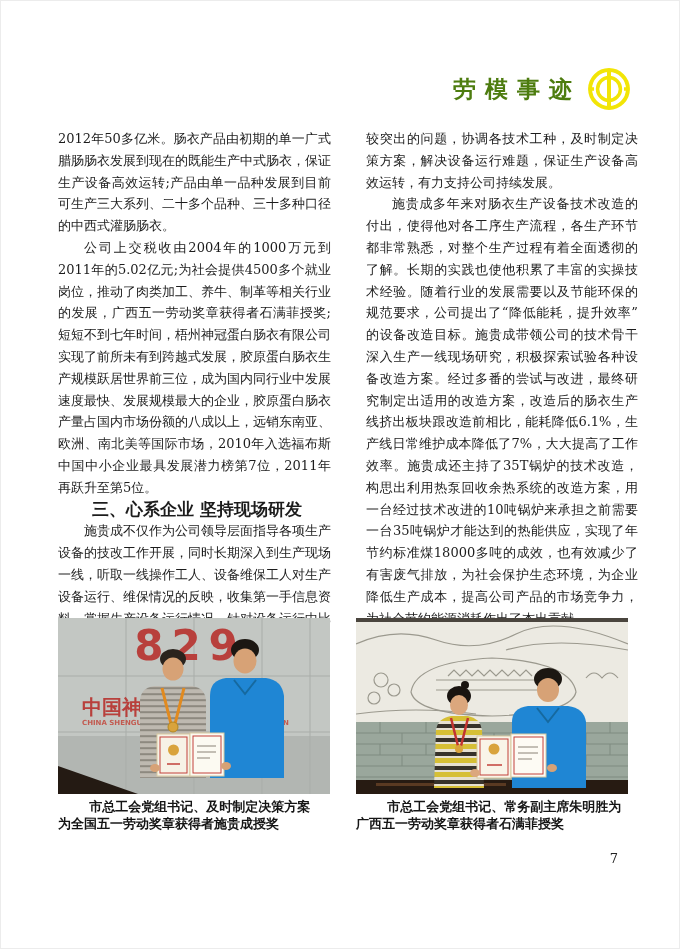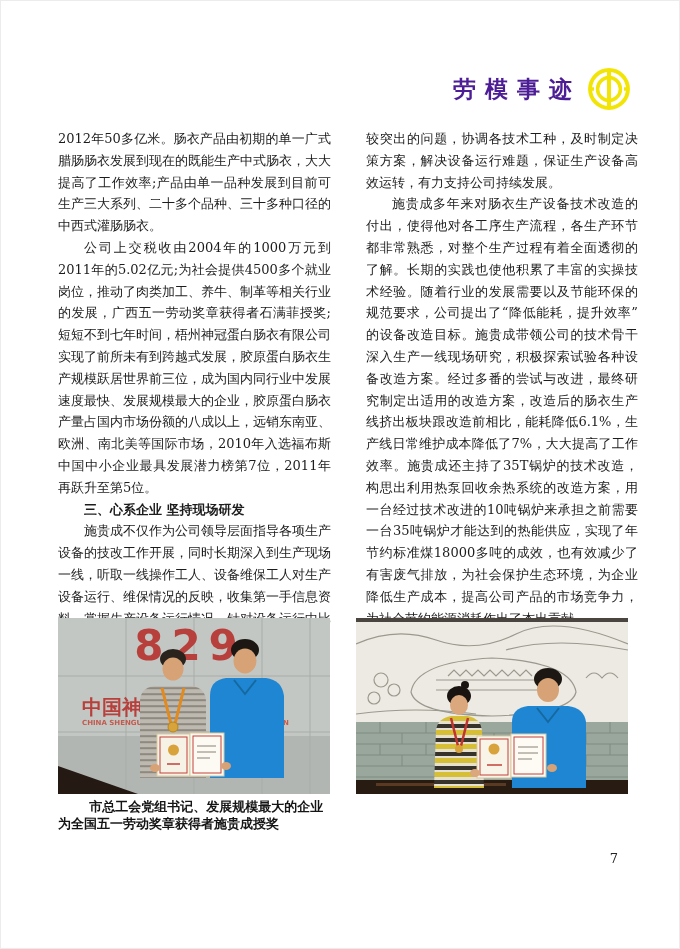--- a/index.html
+++ b/index.html
@@ -4,31 +4,31 @@
 <style>
   html,body{margin:0;padding:0;background:#ffffff;}
   .page{
     position:relative;width:680px;height:949px;background:#ffffff;
     font-family:"DejaVu Serif","Liberation Serif",serif;color:#1c1c1c;
     overflow:hidden;border:1px solid #ececec;box-sizing:border-box;
   }
   
   .header{position:absolute;top:64px;left:0;right:48px;height:48px;
     display:flex;justify-content:flex-end;align-items:center;gap:6px;}
-  .header-title{font-size:23px;font-weight:bold;letter-spacing:9px;color:#4c1d95;
+  .header-title{font-size:23px;font-weight:bold;letter-spacing:9px;color:#4d7c0f;
     font-family:Liberation Sans, sans-serif;text-align:right;}
   .union-logo{width:44px;height:44px;display:block;}
   
   .col{position:absolute;top:127px;width:273px;font-size:13px;line-height:21.8px;
     text-align:justify;text-justify:inter-ideograph;}
   .col-left{left:57px;}
   .col-right{left:365px;width:272px;}
   .col p{margin:0;}
   .col p.indent{text-indent:2em;}
-  .col h3{margin:0;font-size:13px;line-height:21.8px;font-weight:bold;text-indent:2em;}
+  .col h3{margin:0;font-size:17px;line-height:21.8px;font-weight:bold;text-indent:2em;}
   
   .photo{position:absolute;top:617px;width:272px;height:176px;display:block;}
   .photo-left{left:57px;}
   .photo-right{left:355px;}
   .caption{position:absolute;top:797px;width:273px;margin:0;font-size:13px;
     line-height:17px;font-weight:bold;text-indent:2.4em;color:#151515;}
   .caption-left{left:57px;}
   .caption-right{left:355px;}
   .page-number{position:absolute;left:598px;top:850px;width:30px;text-align:center;
     font-size:13px;color:#222;}
@@ -45,21 +45,21 @@
         <circle cx="50" cy="50" r="43" stroke-width="9"></circle>
         <circle cx="50" cy="50" r="26" stroke-width="8"></circle>
         <line x1="50" y1="8" x2="50" y2="92" stroke-width="9"></line>
         <line x1="4" y1="50" x2="16" y2="50" stroke-width="8"></line>
         <line x1="84" y1="50" x2="96" y2="50" stroke-width="8"></line>
       </g>
     </svg>
   </div>
 
   <div class="col col-left">
-    <p>2012年50多亿米。肠衣产品由初期的单一广式腊肠肠衣发展到现在的既能生产中式肠衣，大大提高了工作效率;产品由单一品种发展到目前可生产三大系列、二十多个品种、三十多种口径的中西式灌肠肠衣。</p>
+    <p>2012年50多亿米。肠衣产品由初期的单一广式腊肠肠衣发展到现在的既能生产中式肠衣，保证生产设备高效运转;产品由单一品种发展到目前可生产三大系列、二十多个品种、三十多种口径的中西式灌肠肠衣。</p>
     <p class="indent">公司上交税收由2004年的1000万元到2011年的5.02亿元;为社会提供4500多个就业岗位，推动了肉类加工、养牛、制革等相关行业的发展，广西五一劳动奖章获得者石满菲授奖;短短不到七年时间，梧州神冠蛋白肠衣有限公司实现了前所未有到跨越式发展，胶原蛋白肠衣生产规模跃居世界前三位，成为国内同行业中发展速度最快、发展规模最大的企业，胶原蛋白肠衣产量占国内市场份额的八成以上，远销东南亚、欧洲、南北美等国际市场，2010年入选福布斯中国中小企业最具发展潜力榜第7位，2011年再跃升至第5位。</p>
     <h3>三、心系企业 坚持现场研发</h3>
     <p class="indent">施贵成不仅作为公司领导层面指导各项生产设备的技改工作开展，同时长期深入到生产现场一线，听取一线操作工人、设备维保工人对生产设备运行、维保情况的反映，收集第一手信息资料，掌握生产设备运行情况，针对设备运行中比</p>
   </div>
 
   <div class="col col-right">
     <p>较突出的问题，协调各技术工种，及时制定决策方案，解决设备运行难题，保证生产设备高效运转，有力支持公司持续发展。</p>
     <p class="indent">施贵成多年来对肠衣生产设备技术改造的付出，使得他对各工序生产流程，各生产环节都非常熟悉，对整个生产过程有着全面透彻的了解。长期的实践也使他积累了丰富的实操技术经验。随着行业的发展需要以及节能环保的规范要求，公司提出了“降低能耗，提升效率”的设备改造目标。施贵成带领公司的技术骨干深入生产一线现场研究，积极探索试验各种设备改造方案。经过多番的尝试与改进，最终研究制定出适用的改造方案，改造后的肠衣生产线挤出板块跟改造前相比，能耗降低6.1%，生产线日常维护成本降低了7%，大大提高了工作效率。施贵成还主持了35T锅炉的技术改造，构思出利用热泵回收余热系统的改造方案，用一台经过技术改进的10吨锅炉来承担之前需要一台35吨锅炉才能达到的热能供应，实现了年节约标准煤18000多吨的成效，也有效减少了有害废气排放，为社会保护生态环境，为企业降低生产成本，提高公司产品的市场竞争力，为社会节约能源消耗作出了杰出贡献。</p>
   </div>
 
@@ -152,17 +152,18 @@
       <rect x="124" y="121" width="28" height="36" fill="none" stroke="#c2403a"></rect>
       <rect x="158" y="119" width="29" height="37" fill="none" stroke="#c2403a"></rect>
       <circle cx="138" cy="131" r="5.5" fill="#d9a33c"></circle>
       <path d="M131,147H146" stroke="#c2403a" stroke-width="1.5"></path>
       <path d="M162,129H182 M162,135H182 M162,141H176" stroke="#8a8276" stroke-width="1"></path>
       <ellipse cx="119" cy="155" rx="5" ry="4" fill="#dba77d"></ellipse>
       <ellipse cx="196" cy="150" rx="5" ry="4" fill="#d7a276"></ellipse>
     </g>
   </svg>
 
-  <p class="caption caption-left"><span>市总工会党组书记、发展规模最大的企业</span><br><span>为全国五一劳动奖章获得者施贵成授奖</span></p>
+  <p class="caption caption-left"><span>市总工会党组书记、及时制定决策方案</span><br><span>为全国五一劳动奖章获得者施贵成授奖</span></p>
+  <p class="caption caption-right"><span>市总工会党组书记、常务副主席朱明胜为</span><br><span>广西五一劳动奖章获得者石满菲授奖</span></p>
 
   <div class="page-number">7</div>
 
 </div>
 
 </body></html>

